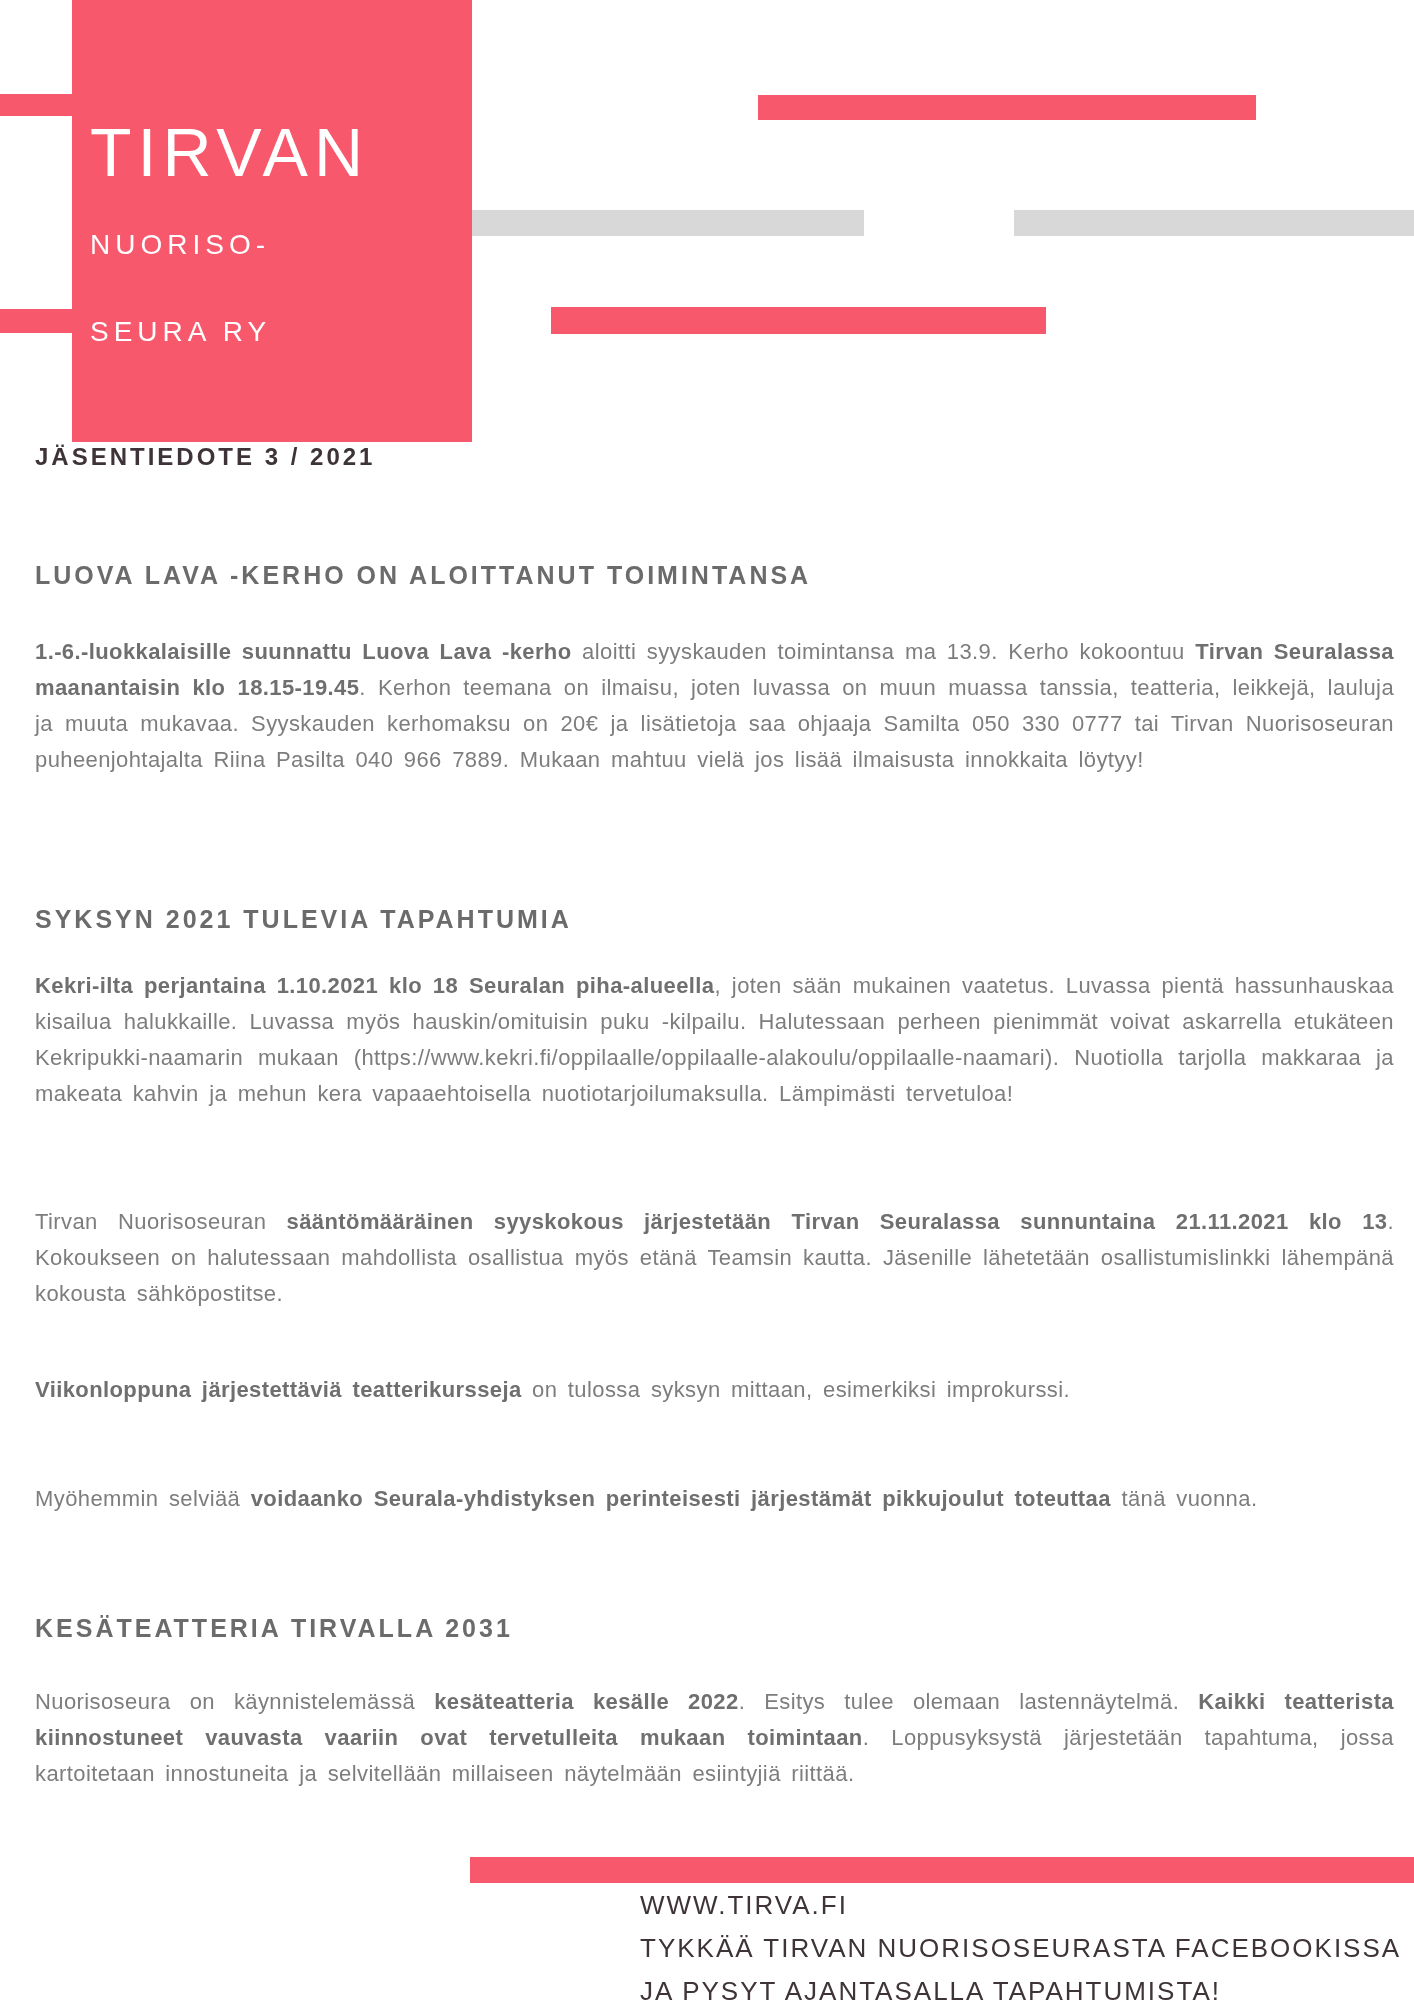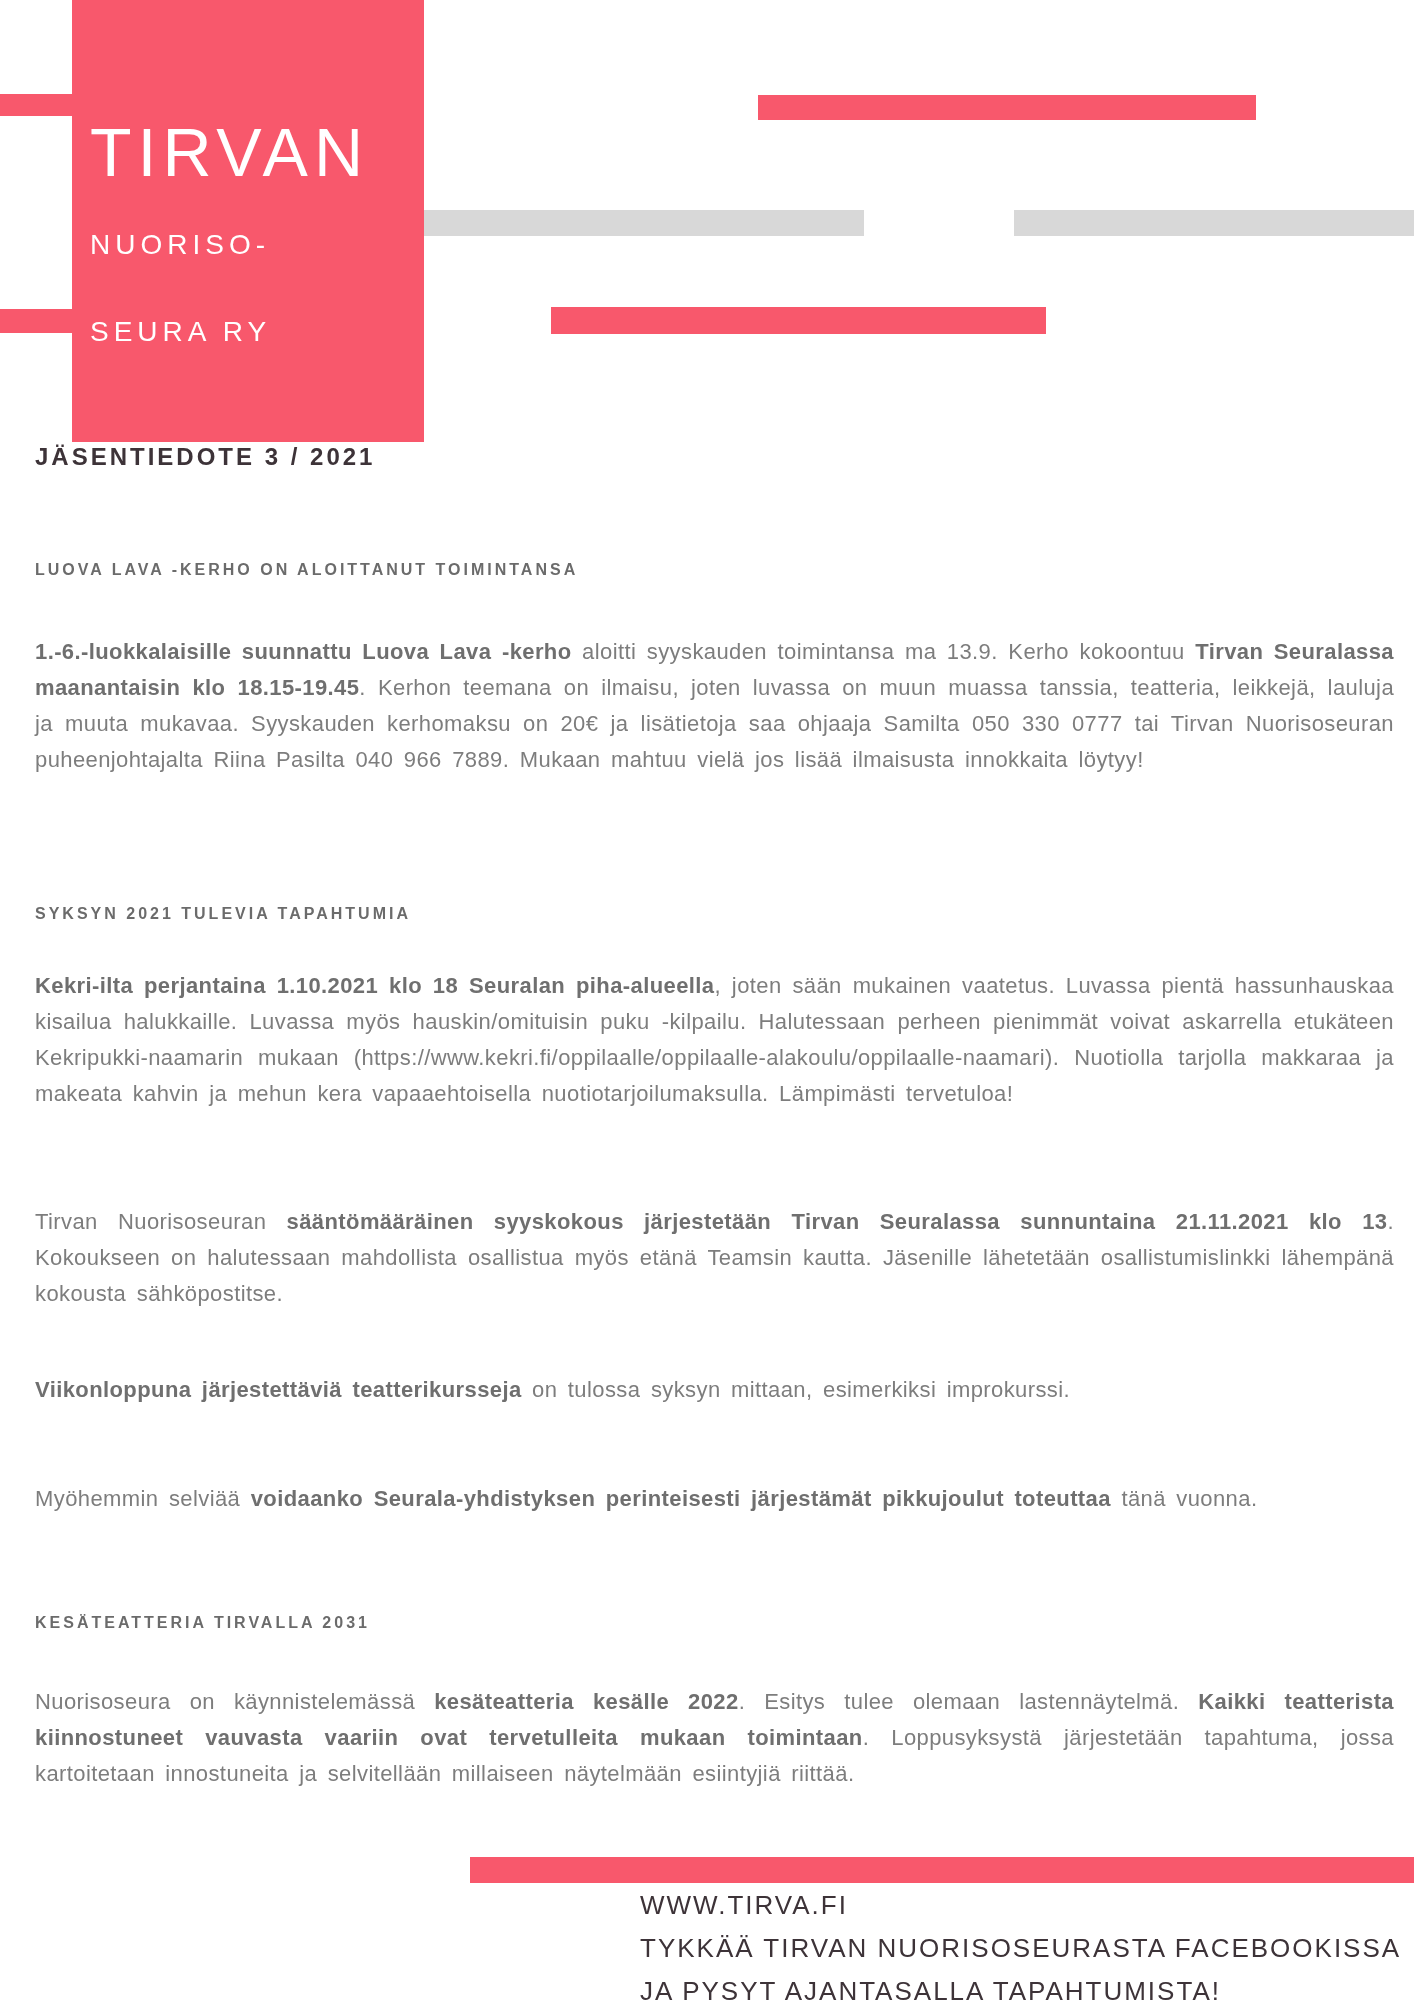--- a/index.html
+++ b/index.html
@@ -18,41 +18,41 @@
   .bar-left-a{left:0;top:94px;width:72px;height:22px;}
   .bar-left-b{left:0;top:309px;width:72px;height:24px;}
   .bar-top-right{left:758px;top:95px;width:498px;height:25px;}
   .bar-gray-left{left:418px;top:210px;width:446px;height:26px;}
   .bar-gray-right{left:1014px;top:210px;width:400px;height:26px;}
   .bar-mid-right{left:551px;top:307px;width:495px;height:27px;}
   .footer-bar{left:470px;top:1857px;width:944px;height:26px;}
 
   
   .logo-block{
-    position:absolute;left:72px;top:0;width:352px;height:442px;
+    position:absolute;left:72px;top:0;width:400px;height:442px;
     background:var(--accent-pink,#f8586c);
   }
   .logo-line{
     position:absolute;left:18px;color:#ffffff;white-space:nowrap;
     font-weight:400;line-height:1;
   }
   .logo-main{top:118px;font-size:68px;letter-spacing:6px;}
   .logo-sub{font-size:28px;letter-spacing:5px;}
   .logo-sub2{top:231px;}
   .logo-sub3{top:318px;}
 
   
   .doc-title{
     position:absolute;left:35px;top:443px;margin:0;
     font-size:24px;font-weight:700;letter-spacing:3px;
     color:var(--dark-text,#3d3338);white-space:nowrap;
   }
   .sec-h{
     position:absolute;left:35px;margin:0;
-    font-size:16px;font-weight:700;letter-spacing:3px;
+    font-size:25px;font-weight:700;letter-spacing:3px;
     color:var(--heading-gray,#6b6b6b);white-space:nowrap;
   }
   .h-luova{top:561px;}
   .h-syksyn{top:905px;}
   .h-kesa{top:1614px;}
 
   
   .para{
     position:absolute;left:35px;right:20px;margin:0;
     font-size:22px;line-height:36px;

